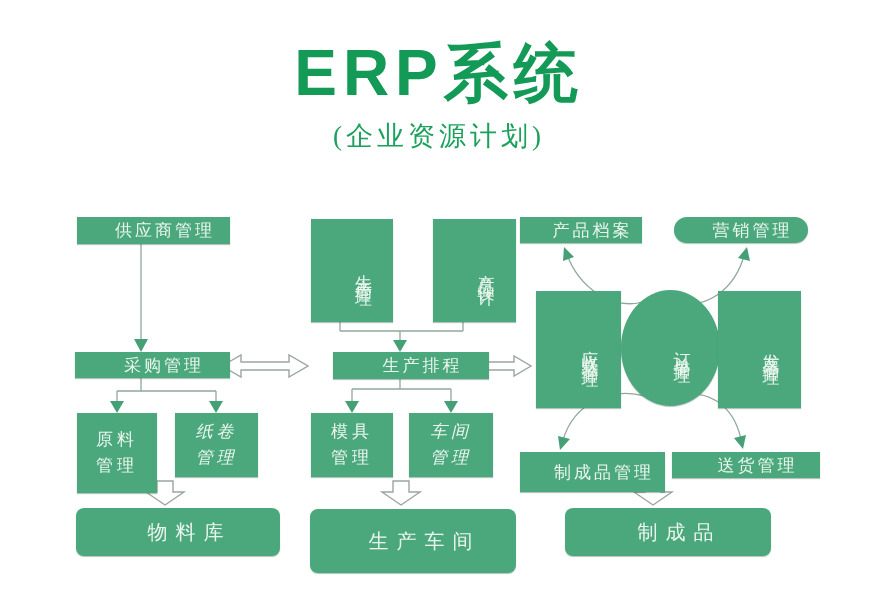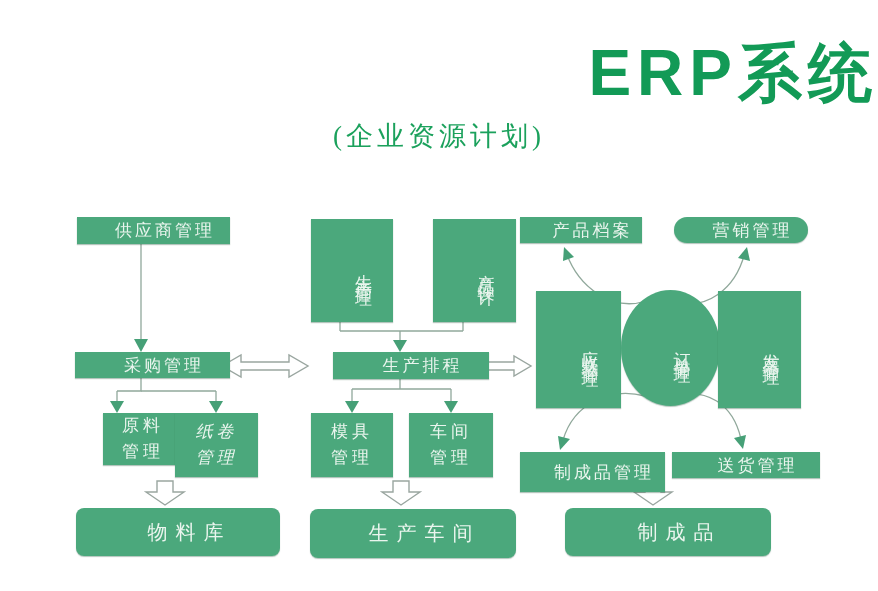--- a/index.html
+++ b/index.html
@@ -1,21 +1,21 @@
 <!DOCTYPE html>
 <html><head>
 <meta charset="utf-8">
 <style>
   html,body{margin:0;padding:0;background:#ffffff;}
   #stage{
     position:relative;width:878px;height:591px;background:#ffffff;overflow:hidden;
     font-family:"Liberation Sans","DejaVu Sans",sans-serif;
   }
   .title{
-    position:absolute;left:0;top:30px;width:878px;text-align:right;
+    position:absolute;left:0;top:30px;width:878px;text-align:center;
     font-size:64px;font-weight:bold;color:#129a56;letter-spacing:6px;
     font-family:"Liberation Sans","DejaVu Sans",sans-serif;
   }
   .subtitle{
     position:absolute;left:0;top:118px;width:878px;text-align:center;
     font-size:27px;color:#1ba15c;letter-spacing:4px;
     font-family:"Liberation Serif","DejaVu Serif",serif;
   }
   .node{
     position:absolute;background:#4ba87c;color:#eaf5ee;
@@ -111,30 +111,30 @@
       <path class="cline" d="M 672 396 C 707 387, 733 404, 741 439"></path>
       <polygon class="ahead" points="743,449 746,435 734,438"></polygon>
     </g>
   </svg>
 
   <div class="title">ERP系统</div>
   <div class="subtitle">(企业资源计划)</div>
 
   <div class="node" style="left:77px;top:217px;width:130px;height:27px;">供应商管理</div>
   <div class="node" style="left:75px;top:352px;width:132px;height:26px;">采购管理</div>
-  <div class="node twoline" style="left:77px;top:413px;width:80px;height:52px;margin-left:26px;">原料管理</div>
+  <div class="node twoline" style="left:77px;top:413px;width:80px;height:80px;">原料管理</div>
   <div class="node twoline" style="left:175px;top:413px;width:83px;height:64px;font-style:italic;">纸卷管理</div>
   <div class="node round" style="left:76px;top:508px;width:181px;height:48px;">物料库</div>
 
   <div class="node vert" style="left:311px;top:219px;width:59px;height:103px;">生产管理</div>
   <div class="node vert" style="left:433px;top:219px;width:60px;height:103px;">产品设计</div>
   <div class="node" style="left:333px;top:352px;width:133px;height:27px;">生产排程</div>
   <div class="node twoline" style="left:311px;top:413px;width:82px;height:64px;">模具管理</div>
-  <div class="node twoline" style="left:409px;top:413px;width:84px;height:64px;">车间管理</div>
-  <div class="node round" style="left:310px;top:509px;width:183px;height:49px;font-family:Liberation Mono, monospace;">生产车间</div>
+  <div class="node twoline" style="left:409px;top:413px;width:84px;height:64px;font-style:italic;">车间管理</div>
+  <div class="node round" style="left:310px;top:509px;width:183px;height:64px;font-family:Liberation Mono, monospace;">生产车间</div>
 
   <div class="node" style="left:520px;top:217px;width:99px;height:26px;">产品档案</div>
   <div class="node" style="left:674px;top:217px;width:111px;height:26px;border-radius:13px;">营销管理</div>
   <div class="node vert" style="left:536px;top:291px;width:62px;height:117px;">应收款管理</div>
   <div class="node ellipse vert" style="left:621px;top:290px;width:76px;height:116px;">订单管理</div>
   <div class="node vert" style="left:718px;top:291px;width:60px;height:117px;">发票管理</div>
   <div class="node" style="left:520px;top:452px;width:122px;height:40px;text-align:right;">制成品管理</div>
   <div class="node" style="left:672px;top:452px;width:125px;height:26px;">送货管理</div>
   <div class="node round" style="left:565px;top:508px;width:183px;height:48px;">制成品</div>
 

